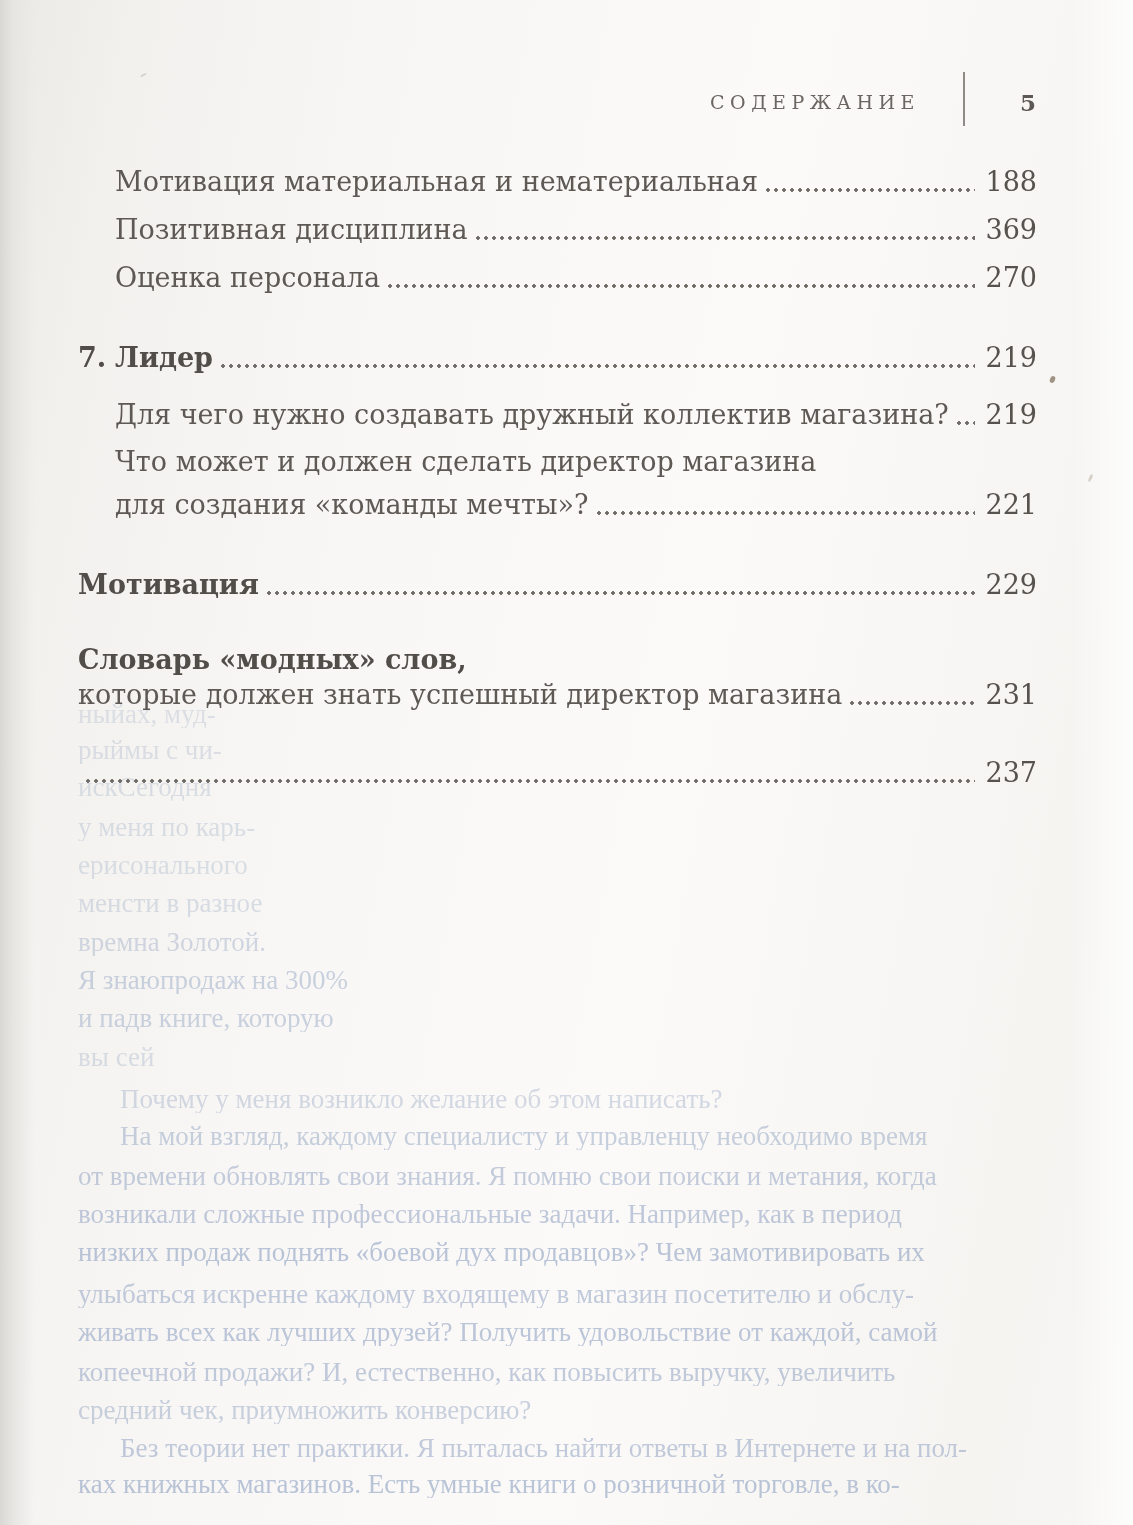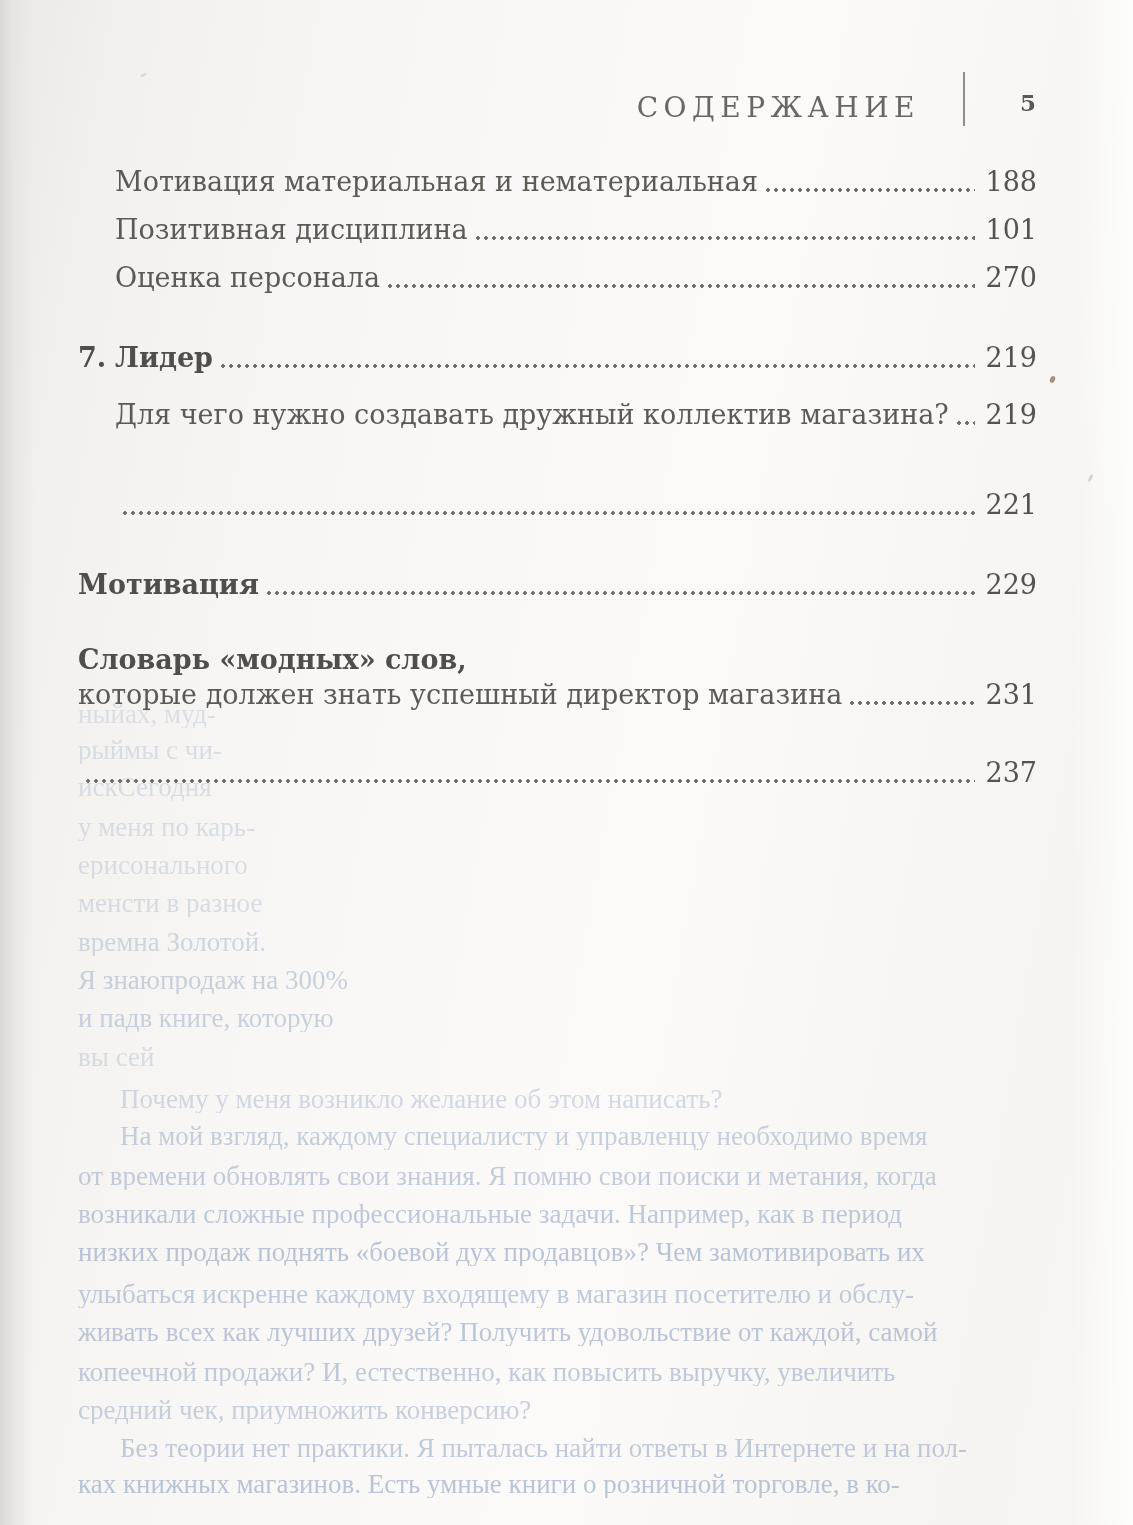--- a/index.html
+++ b/index.html
@@ -7,21 +7,21 @@
     position:relative;width:1133px;height:1525px;overflow:hidden;
     background:linear-gradient(100deg,#eae9e6 0%,#f2f1ee 10%,#f8f7f5 32%,#fbfaf8 58%,#f5f4f1 88%,#f7f6f4 100%);
     font-family:"DejaVu Serif",serif;
   }
   .edge-left{position:absolute;left:0;top:0;bottom:0;width:34px;
     background:linear-gradient(to right,#d9d8d5 0%,#e7e6e3 40%,rgba(248,247,245,0) 100%);}
   .edge-right{position:absolute;right:0;top:0;bottom:0;width:60px;
     background:linear-gradient(to left,#fdfdfc 0%,rgba(253,253,252,0) 100%);}
 
   
-  .hdr-title{position:absolute;top:91px;right:213px;font-size:28px;letter-spacing:5.5px;
+  .hdr-title{position:absolute;top:91px;right:213px;font-size:19px;letter-spacing:5.5px;
     color:#6b6662;white-space:nowrap;}
   .hdr-bar{position:absolute;left:963px;top:72px;width:2px;height:54px;background:#8f8c88;}
   .hdr-num{position:absolute;left:998px;top:89px;width:60px;text-align:center;
     font-size:23px;font-weight:700;color:#5c5854;}
 
   
   .toc-row{position:absolute;right:96px;display:flex;align-items:center;
     font-size:27px;line-height:1.15;color:#5e5954;z-index:3;}
   .toc-row .lbl{white-space:nowrap;}
   .toc-row.bold .lbl,.toc-row.bold .secnum{font-weight:700;color:#514d49;}
@@ -140,39 +140,43 @@
   <div class="hdr-num">5</div>
 
   <div class="toc-row" style="top:166px;left:115px">
     <span class="lbl">Мотивация материальная и нематериальная</span>
     <span class="dots"></span>
     <span class="pg">188</span>
   </div>
   <div class="toc-row" style="top:214px;left:115px">
     <span class="lbl">Позитивная дисциплина</span>
     <span class="dots"></span>
-    <span class="pg">101</span>
+    <span class="pg">369</span>
   </div>
   <div class="toc-row" style="top:262px;left:115px">
     <span class="lbl">Оценка персонала</span>
     <span class="dots"></span>
     <span class="pg">270</span>
   </div>
   <div class="toc-row bold" style="top:342px;left:78px">
     <span class="secnum">7.</span>
     <span class="lbl">Лидер</span>
     <span class="dots"></span>
     <span class="pg">219</span>
   </div>
   <div class="toc-row" style="top:399px;left:115px">
     <span class="lbl">Для чего нужно создавать дружный коллектив магазина?</span>
     <span class="dots"></span>
     <span class="pg">219</span>
   </div>
+  <div class="toc-row" style="top:446px;left:115px">
+    <span class="lbl">Что может и должен сделать директор магазина</span>
+  </div>
   <div class="toc-row" style="top:489px;left:115px">
+    <span class="lbl">для создания «команды мечты»?</span>
     <span class="dots"></span>
     <span class="pg">221</span>
   </div>
   <div class="toc-row bold" style="top:569px;left:78px">
     <span class="lbl">Мотивация</span>
     <span class="dots"></span>
     <span class="pg">229</span>
   </div>
   <div class="toc-row bold" style="top:644px;left:78px">
     <span class="lbl">Словарь «модных» слов,</span>

